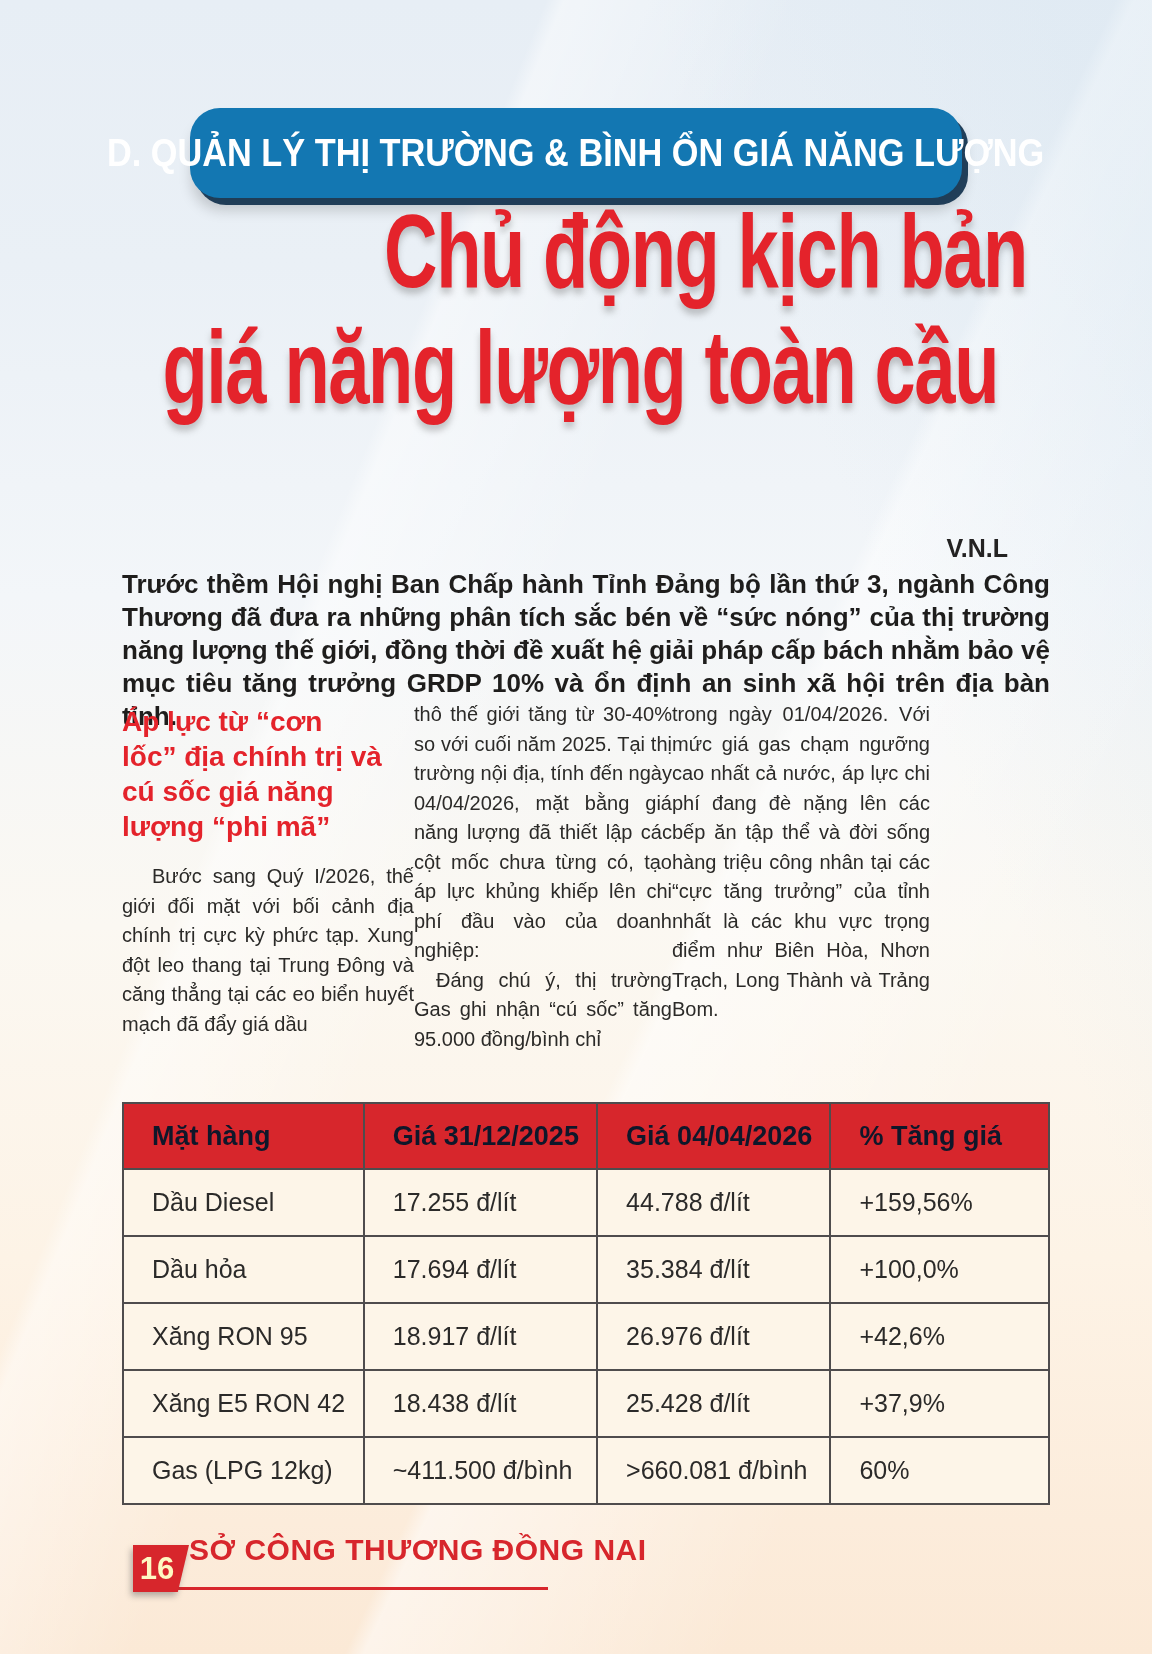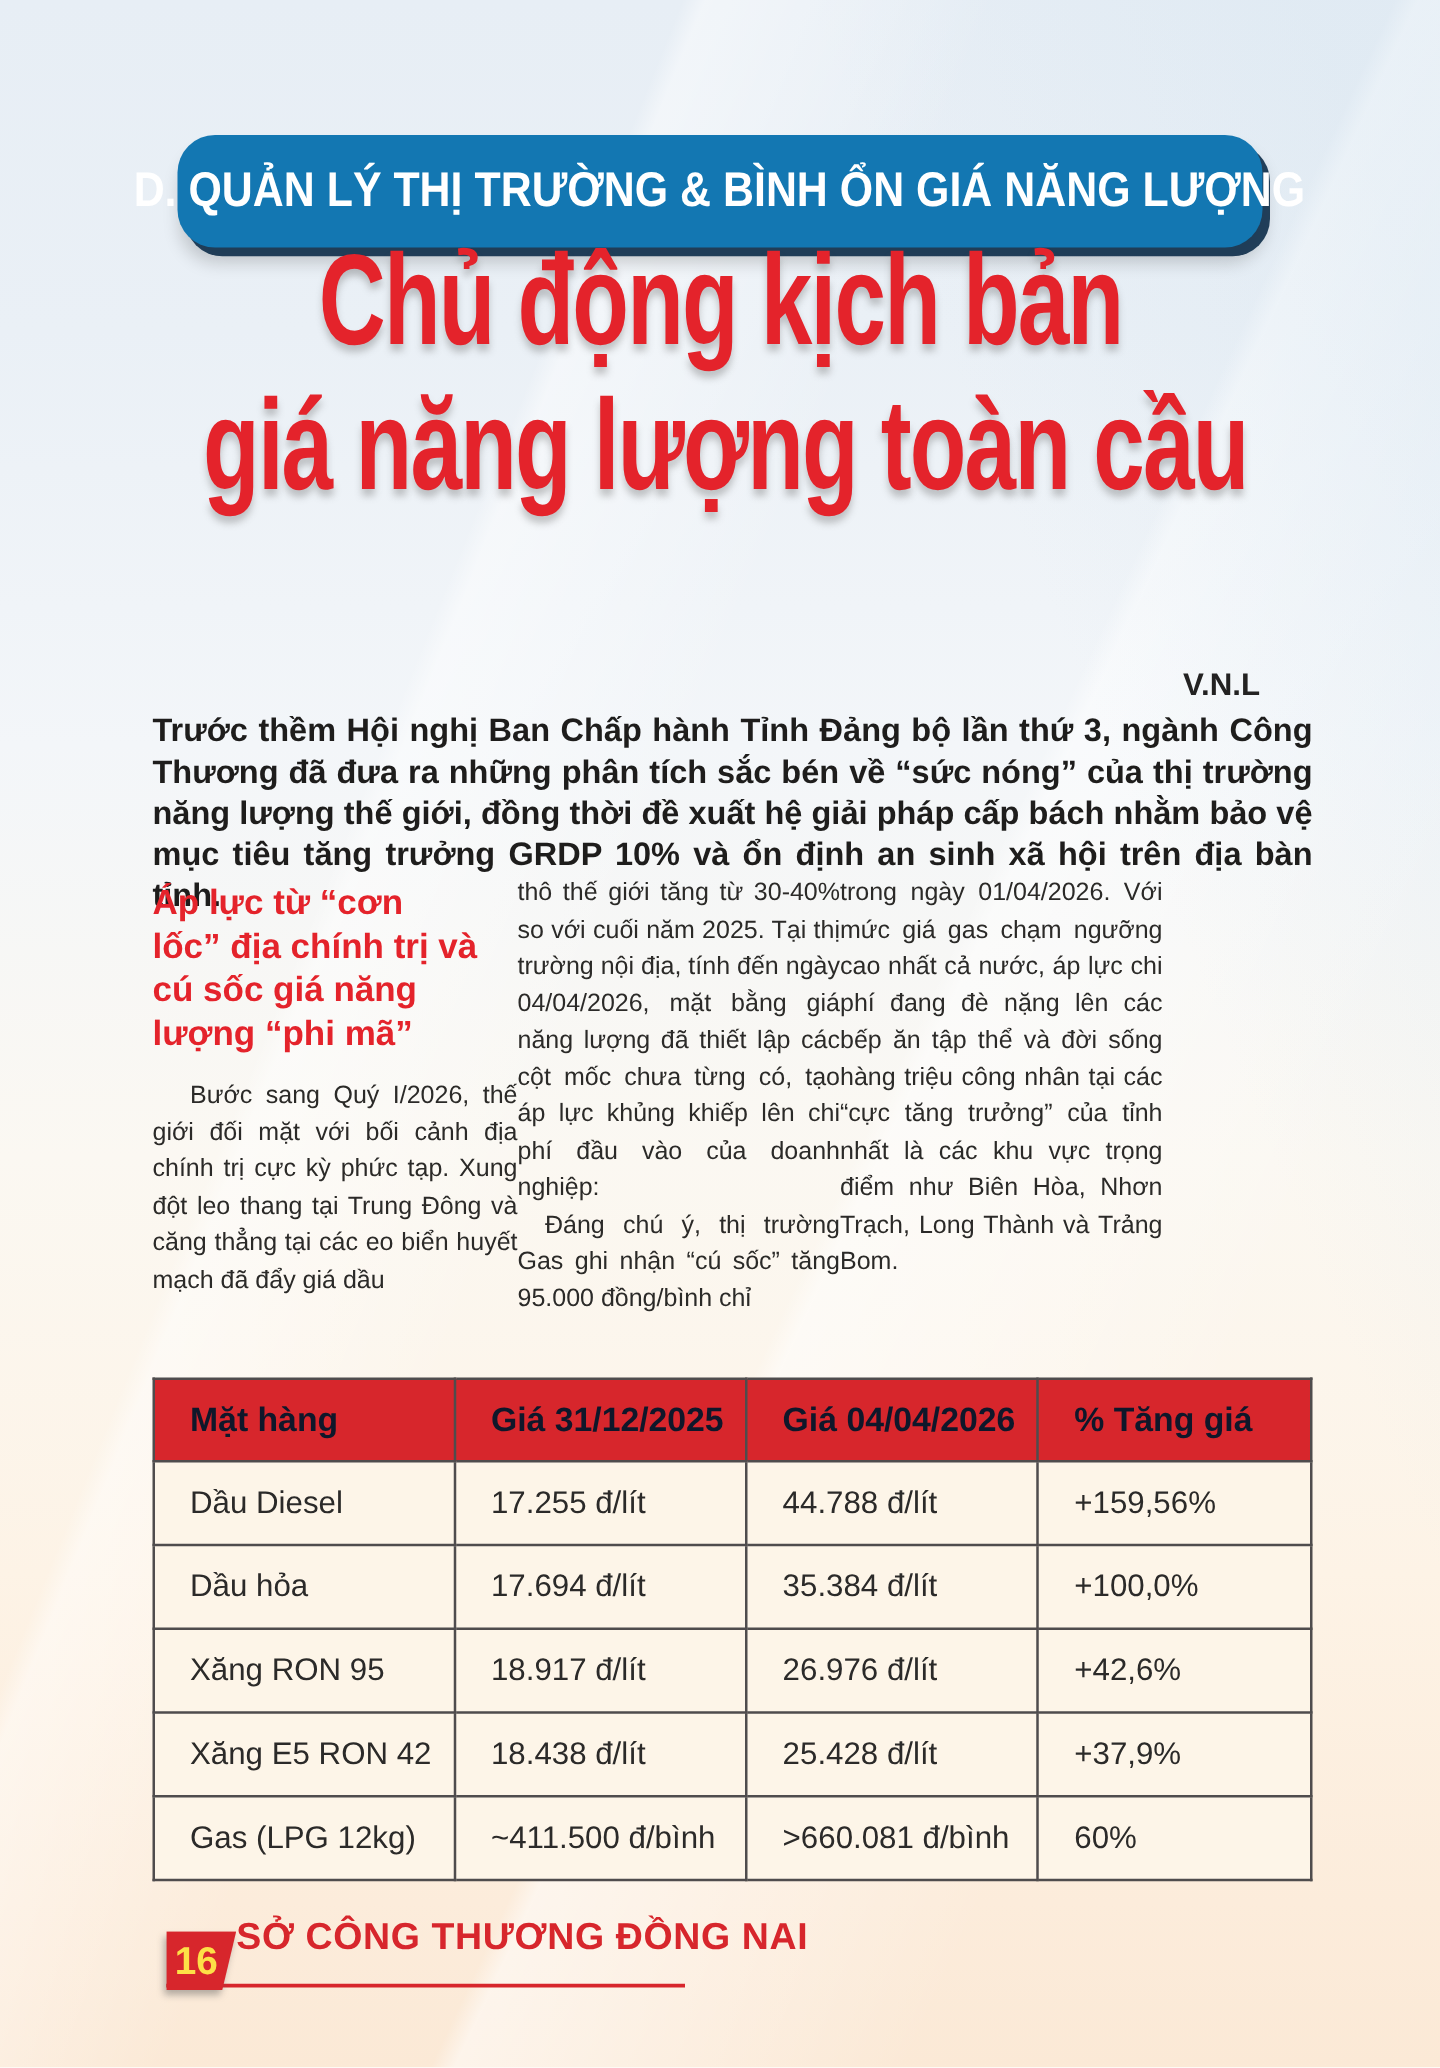--- a/index.html
+++ b/index.html
@@ -16,30 +16,30 @@
   .page::before{
     content:"";position:absolute;inset:0;
     background:
       linear-gradient(112deg, rgba(255,255,255,0) 30%, rgba(255,255,255,.45) 31%, rgba(255,255,255,0) 44%),
       linear-gradient(248deg, rgba(205,224,238,.25) 6%, rgba(255,255,255,0) 28%),
       linear-gradient(115deg, rgba(255,255,255,0) 58%, rgba(255,255,255,.5) 59%, rgba(255,255,255,0) 78%);
     pointer-events:none;
   }
   .banner{
     position:absolute;top:108px;left:50%;transform:translateX(-50%);
-    width:868px;height:90px;border-radius:30px;
+    width:772px;height:90px;border-radius:30px;
     background:var(--banner-blue,#1377b2);
     box-shadow:6px 7px 0 rgba(17,49,77,.92), 2px 12px 14px rgba(0,0,0,.18);
     display:flex;align-items:center;justify-content:center;
   }
   .banner span{
     color:#ffffff;font-weight:bold;font-size:39px;letter-spacing:0;
     display:inline-block;transform:scaleX(.88);white-space:nowrap;
   }
-  .headline{position:absolute;top:182px;left:0;width:100%;text-align:center;color:var(--headline-red,#e4232b);}
+  .headline{position:absolute;top:194px;left:0;width:100%;text-align:right;color:var(--headline-red,#e4232b);}
   .hl-line{line-height:116px;font-size:103px;font-weight:bold;
     text-shadow:0 6px 7px rgba(110,110,110,.38);}
   .hl-line span{display:inline-block;transform:scaleX(.72);transform-origin:50% 50%;white-space:nowrap;letter-spacing:-2px;}
   .author{
     position:absolute;top:534px;left:122px;width:928px;
     text-align:right;padding-right:42px;box-sizing:border-box;
     font-weight:bold;font-size:25px;color:#232222;
   }
   .lead{
     position:absolute;top:568px;left:122px;width:928px;
@@ -81,21 +81,21 @@
   .footer{
     position:absolute;top:1533px;left:133px;width:415px;
     display:flex;align-items:flex-end;
     border-bottom:3px solid var(--footer-red,#cf262c);
     padding-bottom:0;
   }
   .pagenum{
     width:56px;height:47px;margin-bottom:-5px;
     background:var(--footer-red,#d7262c);
     clip-path:polygon(0 0,100% 0,80% 100%,0 100%);
-    color:#fde047;font-weight:bold;font-size:31px;
+    color:#fef9c3;font-weight:bold;font-size:31px;
     display:flex;align-items:center;justify-content:center;
     padding-right:8px;box-sizing:border-box;
   }
   .badge-wrap{filter:drop-shadow(-2px 4px 3px rgba(90,90,90,.45));}
   .org{
     color:var(--footer-red,#d7262c);font-weight:bold;font-size:30px;
     letter-spacing:.5px;padding-bottom:20px;white-space:nowrap;
     transform-origin:left bottom;
   }
 </style>

